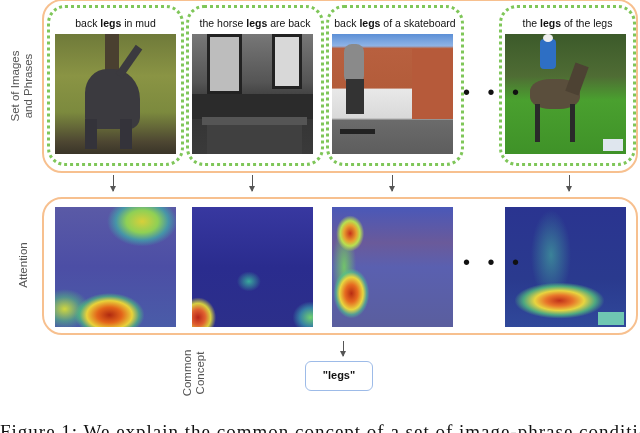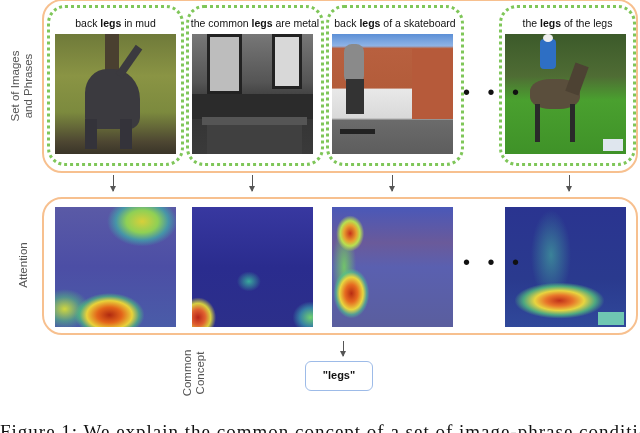--- a/index.html
+++ b/index.html
@@ -30,21 +30,21 @@
   <div>and Phrases</div>
 </div>
 <div class="vlabel" style="left:-6px; top:258px; width:60px; height:14px;">Attention</div>
 
 <div class="orange-box" style="left:42px; top:-1px; width:596px; height:174px;"></div>
 
 <div class="card" style="left:47px; top:5px; width:137px; height:161px;">
   <div class="phrase"><span>back </span><b>legs</b><span> in mud</span></div>
 </div>
 <div class="card" style="left:186px; top:5px; width:138px; height:161px;">
-  <div class="phrase"><span>the common </span><b>legs</b><span> are metal</span></div>
+  <div class="phrase"><span>the horse </span><b>legs</b><span> are back</span></div>
 </div>
 <div class="card" style="left:326px; top:5px; width:138px; height:161px;">
   <div class="phrase"><span>back </span><b>legs</b><span> of a skateboard</span></div>
 </div>
 <div class="card" style="left:499px; top:5px; width:137px; height:161px;">
   <div class="phrase"><span>the </span><b>legs</b><span> of the legs</span></div>
 </div>
 
 <div class="img" style="left:55px; top:34px; background:linear-gradient(180deg,#6f7a3a 0%,#8a9444 35%,#7c8a3e 65%,#4d4632 90%,#3a3528 100%);">
   <div class="abs" style="left:50px;top:0;width:14px;height:95px;background:#4a4030;"></div>

